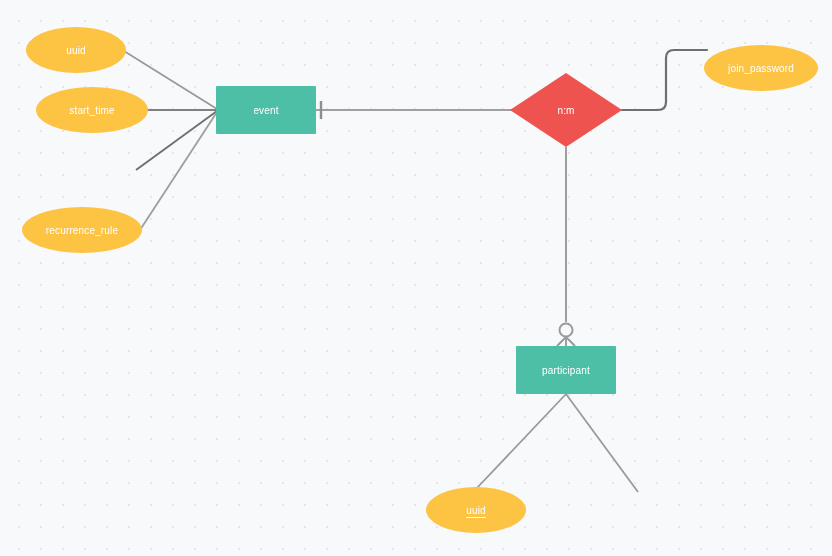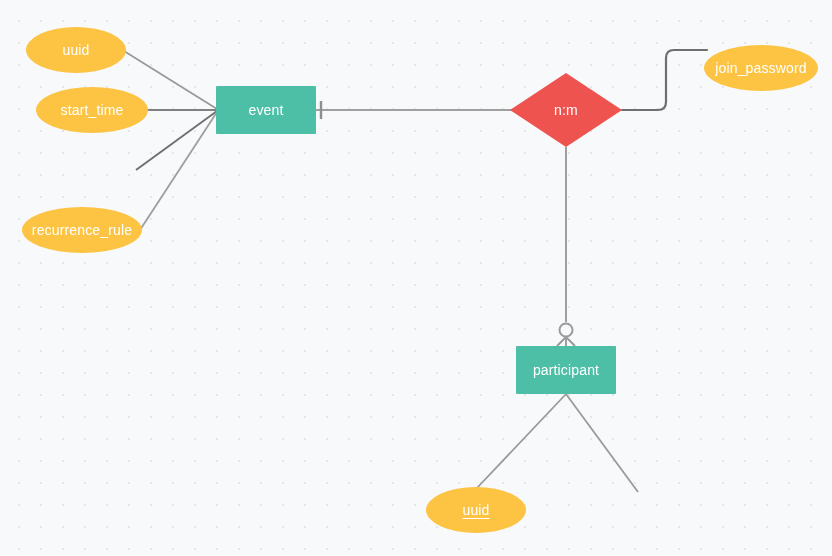--- a/index.html
+++ b/index.html
@@ -29,21 +29,21 @@
     height: 556px;
     pointer-events: none;
   }
   .node {
     position: absolute;
     display: flex;
     align-items: center;
     justify-content: center;
     box-sizing: border-box;
     color: #ffffff;
-    font-size: 14px;
+    font-size: 10px;
     letter-spacing: .15px;
     text-align: center;
     user-select: none;
   }
   .entity {
     background: #4cbfa6;
     border-radius: 1px;
   }
   .attribute {
     background: #fdc343;

